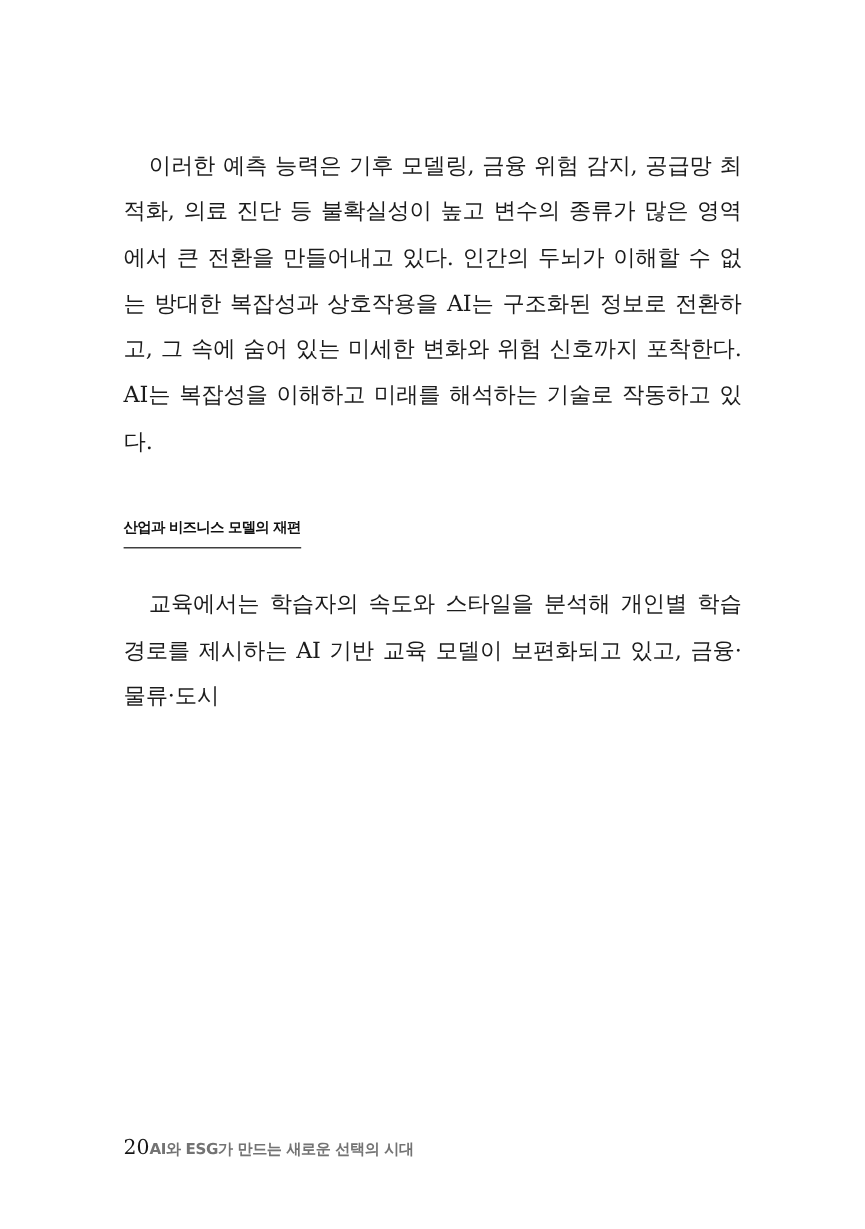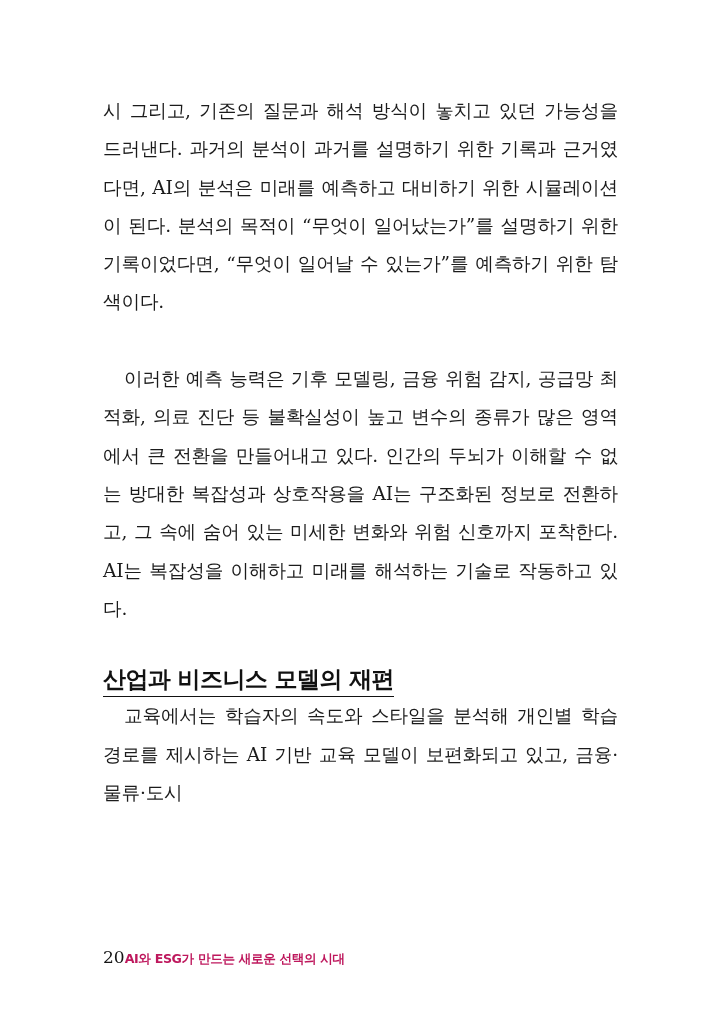--- a/index.html
+++ b/index.html
@@ -47,36 +47,37 @@
     color: #1b1b1b;
     hyphens: none;
   }
 
   .para + .para {
     margin-top: 38.3px;
   }
 
   .para.indent {
     text-indent: 21px;
+    margin-top: 28px;
   }
 
   
   .para.tight {
     margin-top: 4px;
   }
 
   
   .section-heading-wrap {
     margin-top: 38.3px;
   }
 
   .section-heading {
     display: inline-block;
     font-family: "DejaVu Sans", "Liberation Sans", sans-serif;
-    font-size: 23px;
+    font-size: 12px;
     font-weight: 700;
     line-height: 26px;
     letter-spacing: -0.6px;
     color: #111111;
     border-bottom: 1.6px solid #111111;
     padding-bottom: 4px;
     margin: 0;
     white-space: nowrap;
   }
 
@@ -94,33 +95,32 @@
     font-size: 17px;
     font-weight: 400;
     color: #151515;
     letter-spacing: 0px;
   }
 
   .running-title {
     font-family: "DejaVu Sans", "Liberation Sans", sans-serif;
     font-size: 12.6px;
     font-weight: 700;
-    color: #be185d;
+    color: #737373;
     letter-spacing: -0.35px;
     white-space: nowrap;
   }
 </style>
 </head>
 <body>
 
 <div class="page">
 
   <div class="text-column">
 
-    <p class="para">시 그리고, 기존의 질문과 해석 방식이 놓치고 있던 가능성을 드러낸다. 과거의 분석이 과거를 설명하기 위한 기록과 근거였다면, AI의 분석은 미래를 예측하고 대비하기 위한 시뮬레이션이 된다. 분석의 목적이 “무엇이 일어났는가”를 설명하기 위한 기록이었다면, “무엇이 일어날 수 있는가”를 예측하기 위한 탐색이다.</p>
 
     <p class="para indent">이러한 예측 능력은 기후 모델링, 금융 위험 감지, 공급망 최적화, 의료 진단 등 불확실성이 높고 변수의 종류가 많은 영역에서 큰 전환을 만들어내고 있다. 인간의 두뇌가 이해할 수 없는 방대한 복잡성과 상호작용을 AI는 구조화된 정보로 전환하고, 그 속에 숨어 있는 미세한 변화와 위험 신호까지 포착한다. AI는 복잡성을 이해하고 미래를 해석하는 기술로 작동하고 있다.</p>
 
     <div class="section-heading-wrap">
       <h2 class="section-heading">산업과 비즈니스 모델의 재편</h2>
     </div>
 
 
     <p class="para indent">교육에서는 학습자의 속도와 스타일을 분석해 개인별 학습 경로를 제시하는 AI 기반 교육 모델이 보편화되고 있고, 금융·물류·도시</p>
 

